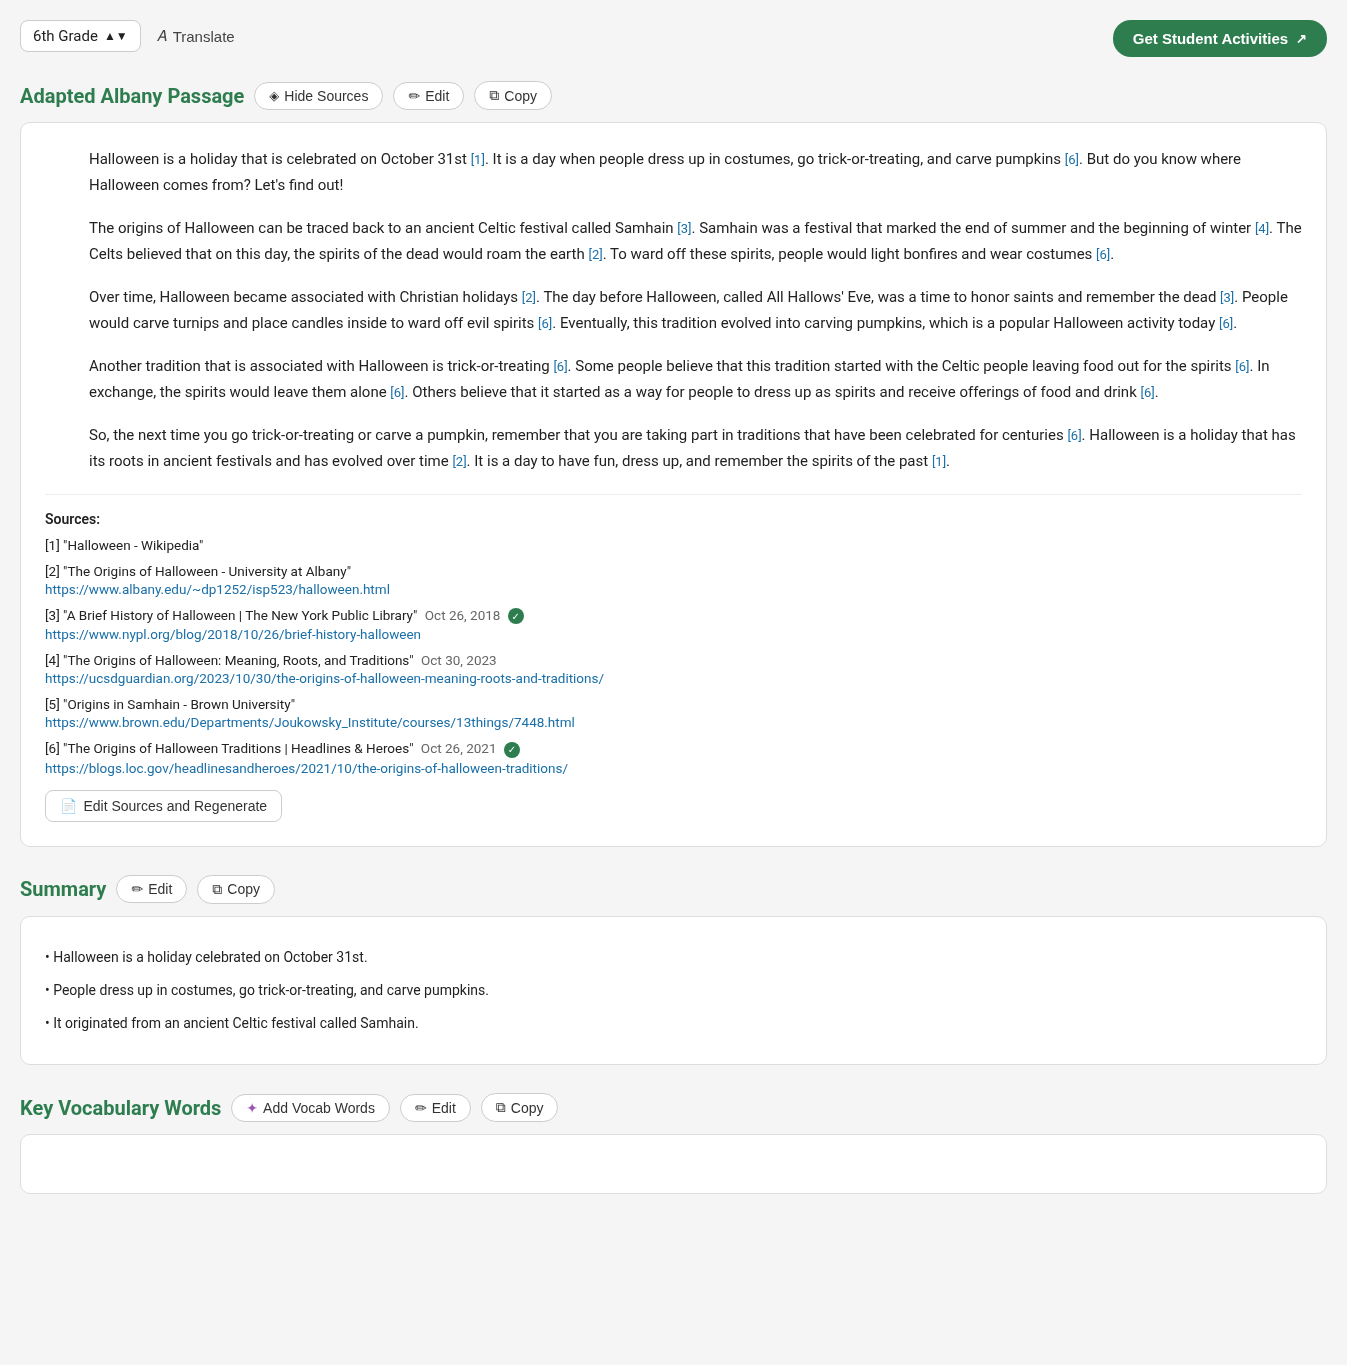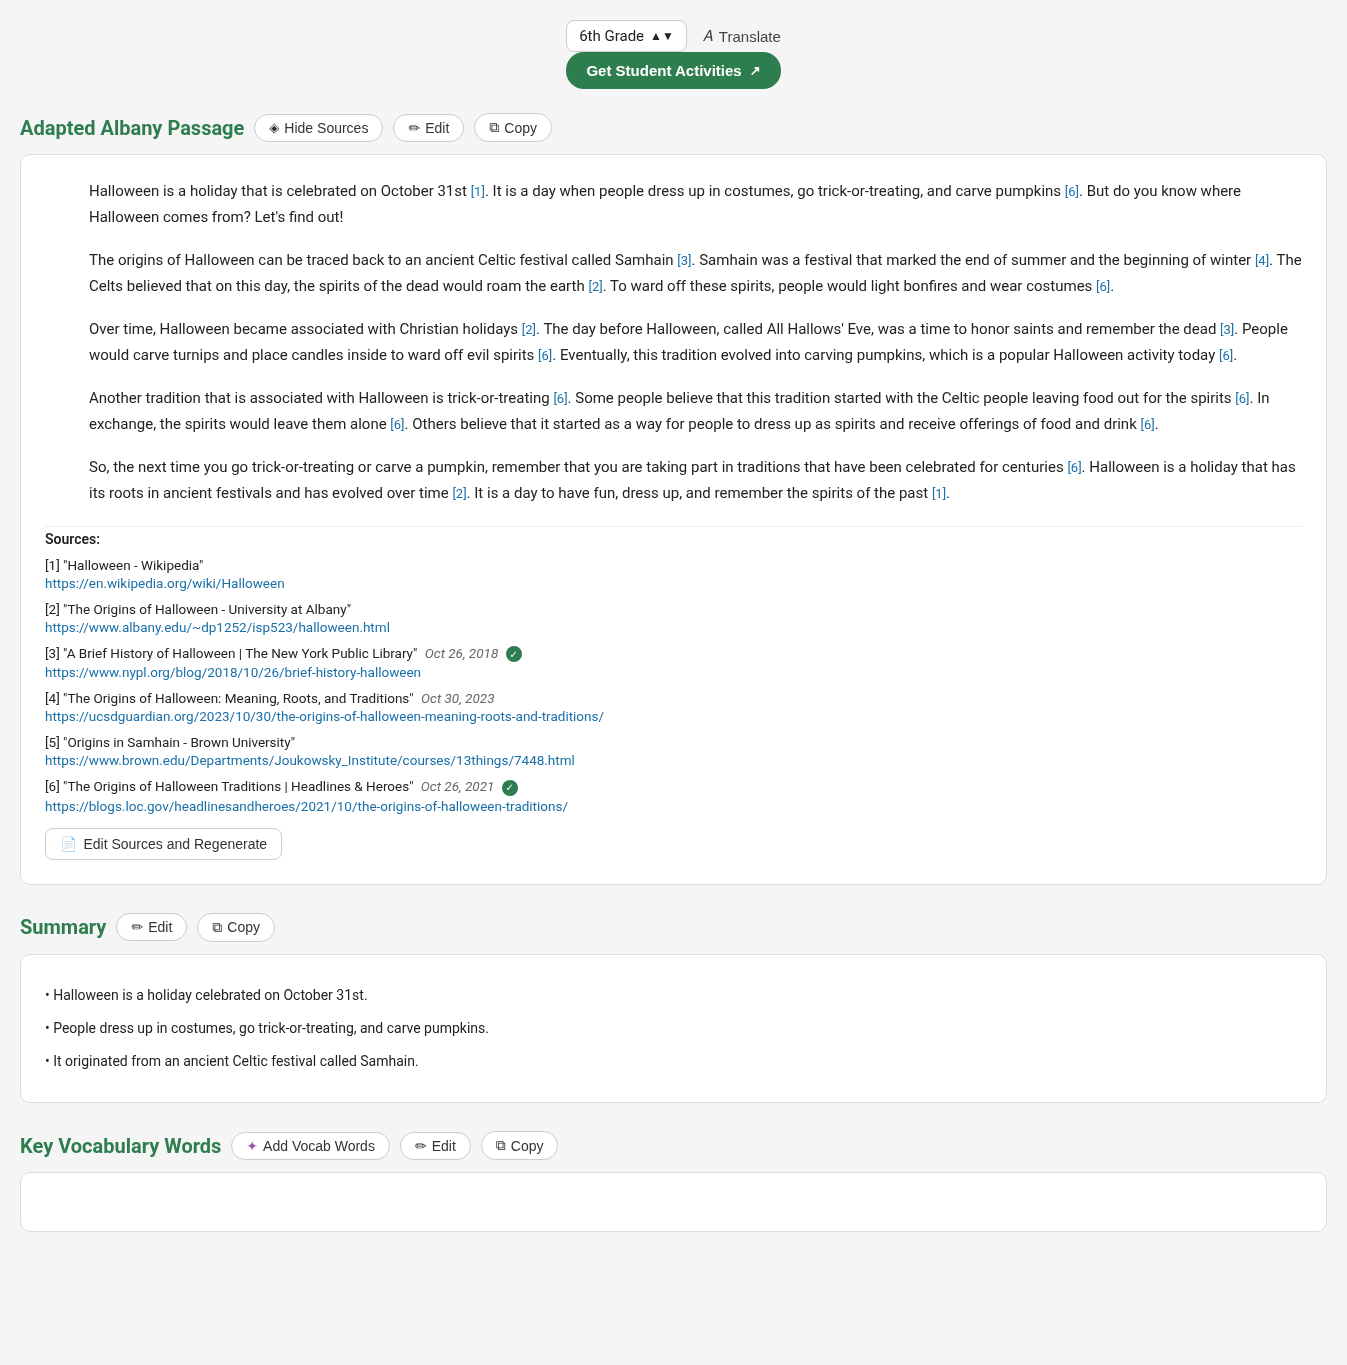--- a/index.html
+++ b/index.html
@@ -8,24 +8,23 @@
       font-size: 15px;
       color: #222;
       background: #f5f5f5;
       padding: 20px;
       max-width: 1347px;
     }
 
     
     .top-bar {
       display: flex;
-      align-items: center;
+      align-items: flex-start;
       justify-content: space-between;
       margin-bottom: 24px;
-      flex-direction: column;
     }
     .top-bar-left {
       display: flex;
       align-items: center;
       gap: 16px;
     }
     .grade-select {
       display: flex;
       align-items: center;
       border: 1.5px solid #ccc;
@@ -108,38 +107,37 @@
     .cite {
       color: #1a6fa8;
       font-size: 13px;
       cursor: pointer;
       text-decoration: none;
     }
 
     
     .sources-section {
       margin-top: 20px;
-      padding-top: 4px;
+      padding-top: 16px;
       border-top: 1px solid #eee;
     }
     .sources-label {
       font-weight: 600;
       margin-bottom: 10px;
       font-size: 14px;
     }
     .source-item {
       margin-bottom: 10px;
       font-size: 13.5px;
     }
     .source-item .source-title {
       color: #222;
     }
     .source-item .source-date {
       color: #666;
-      font-style: italic;
       margin-left: 4px;
     }
     .source-item .source-link {
       display: block;
       color: #1a6fa8;
       text-decoration: none;
       margin-top: 2px;
     }
     .verified-badge {
       display: inline-flex;
@@ -261,21 +259,20 @@
         So, the next time you go trick-or-treating or carve a pumpkin, remember that you are taking part in traditions that have been celebrated for centuries <a class="cite">[6]</a>. Halloween is a holiday that has its roots in ancient festivals and has evolved over time <a class="cite">[2]</a>. It is a day to have fun, dress up, and remember the spirits of the past <a class="cite">[1]</a>.
       </p>
     </div>
 
     <div class="sources-section">
       <div class="sources-label">Sources:</div>
 
       <div class="source-item">
         <span>[1] </span>
         <span class="source-title">"Halloween - Wikipedia"</span>
-        <a class="source-link" href="#">https://en.wikipedia.org/wiki/Halloween</a>
       </div>
 
       <div class="source-item">
         <span>[2] </span>
         <span class="source-title">"The Origins of Halloween - University at Albany"</span>
         <a class="source-link" href="#">https://www.albany.edu/~dp1252/isp523/halloween.html</a>
       </div>
 
       <div class="source-item">
         <span>[3] </span>

